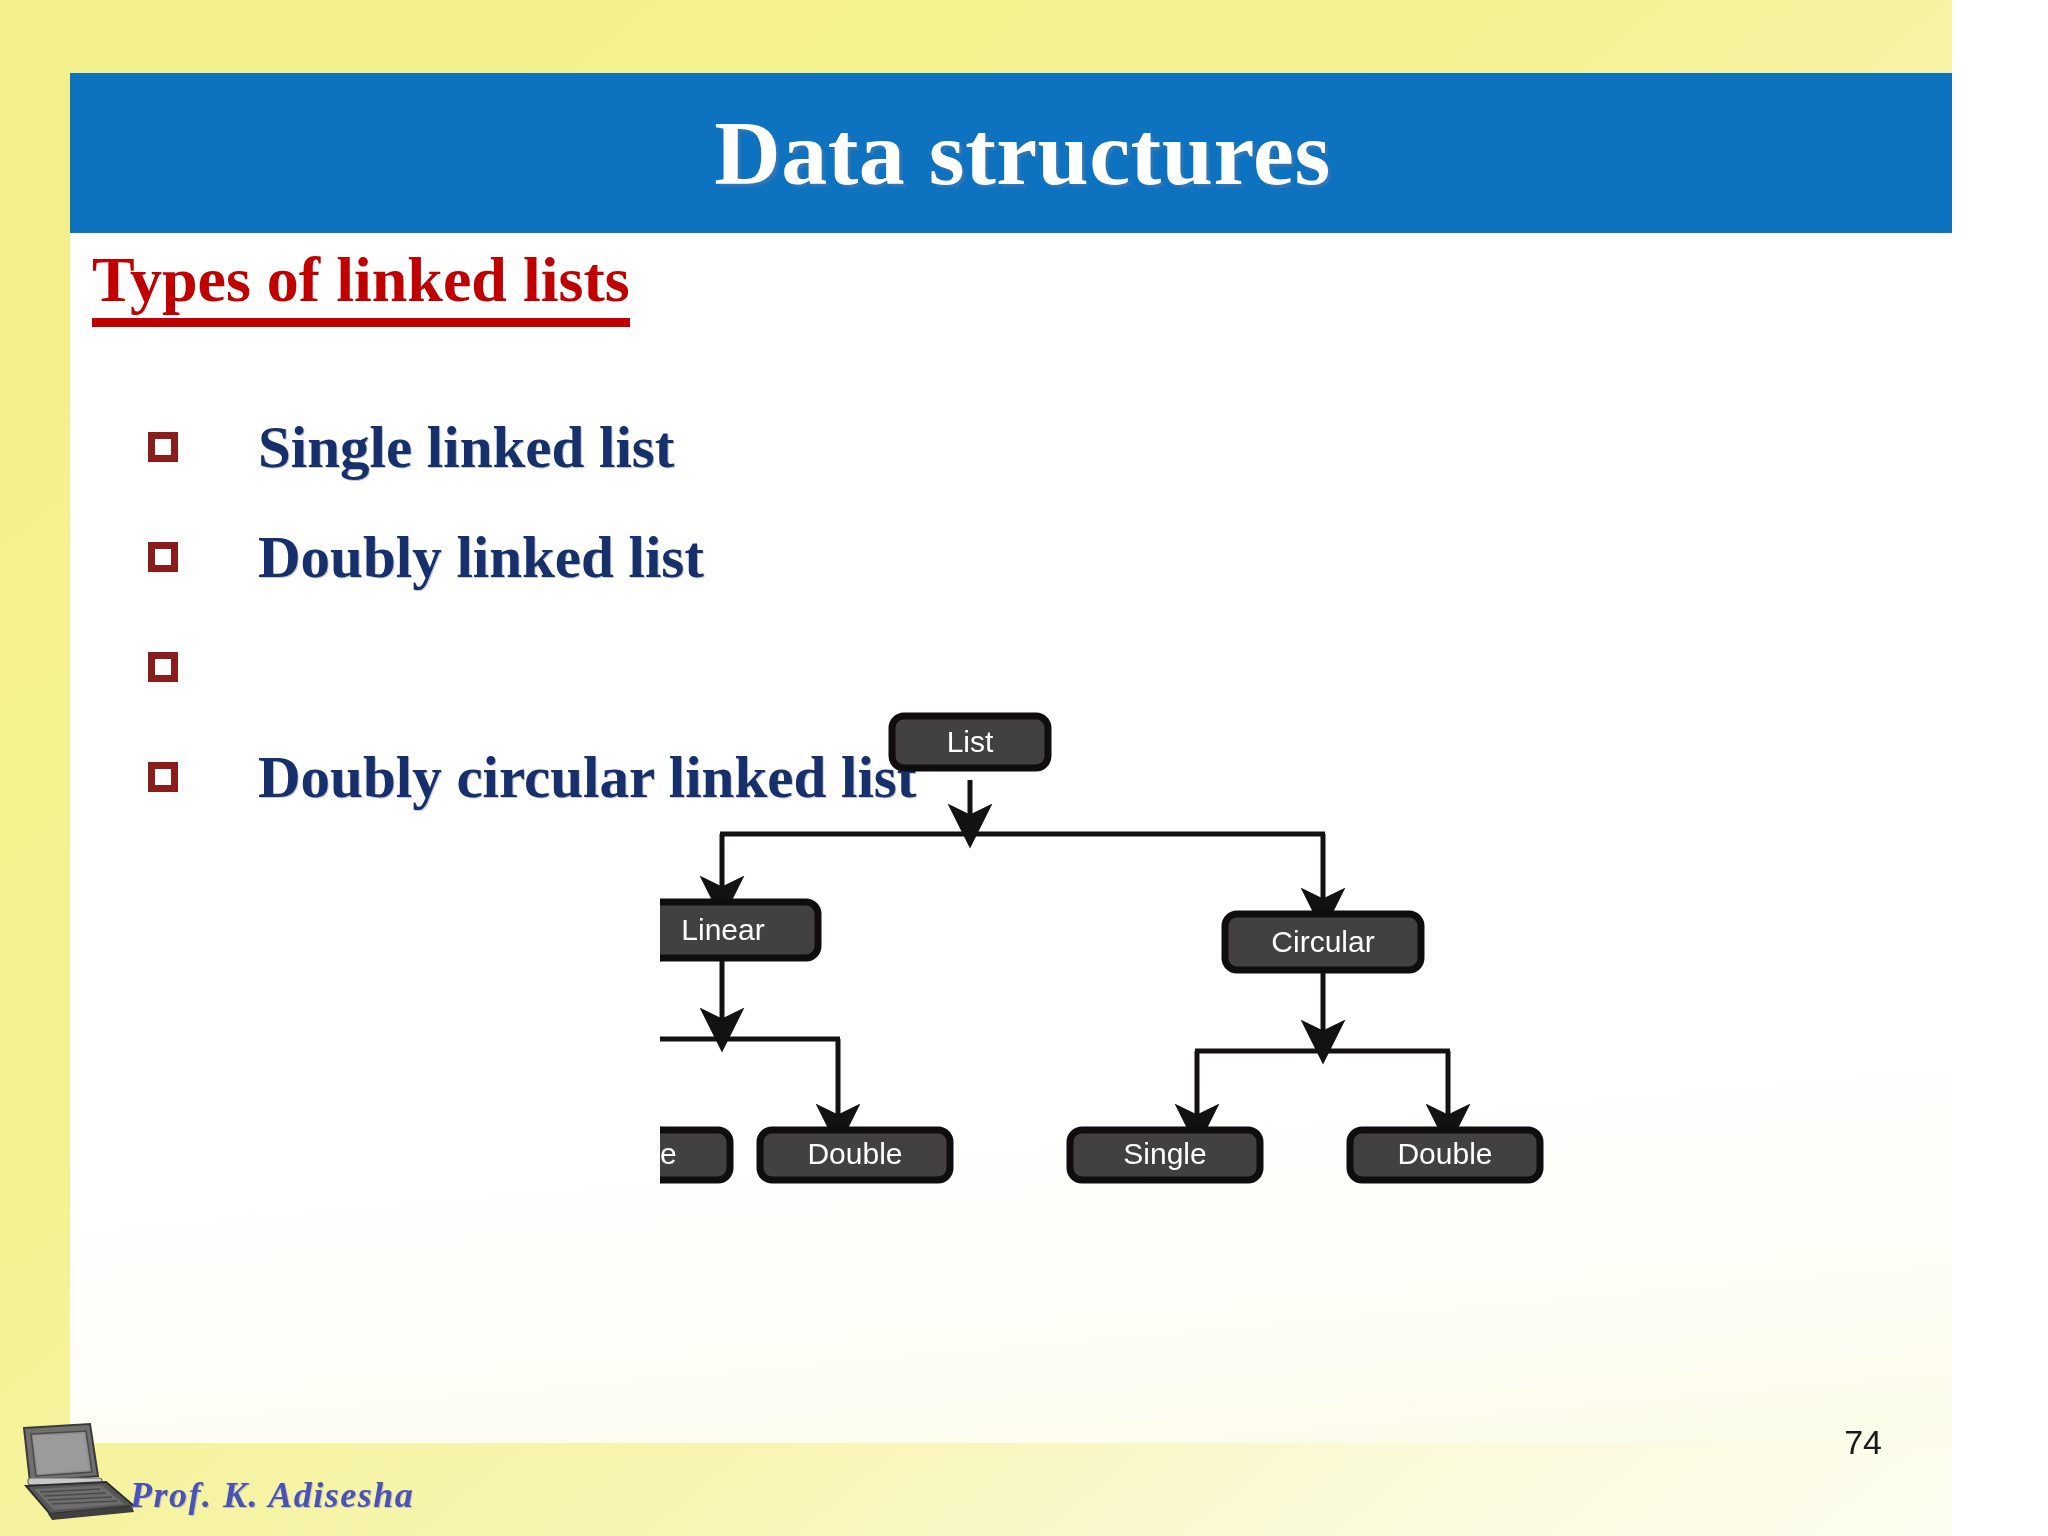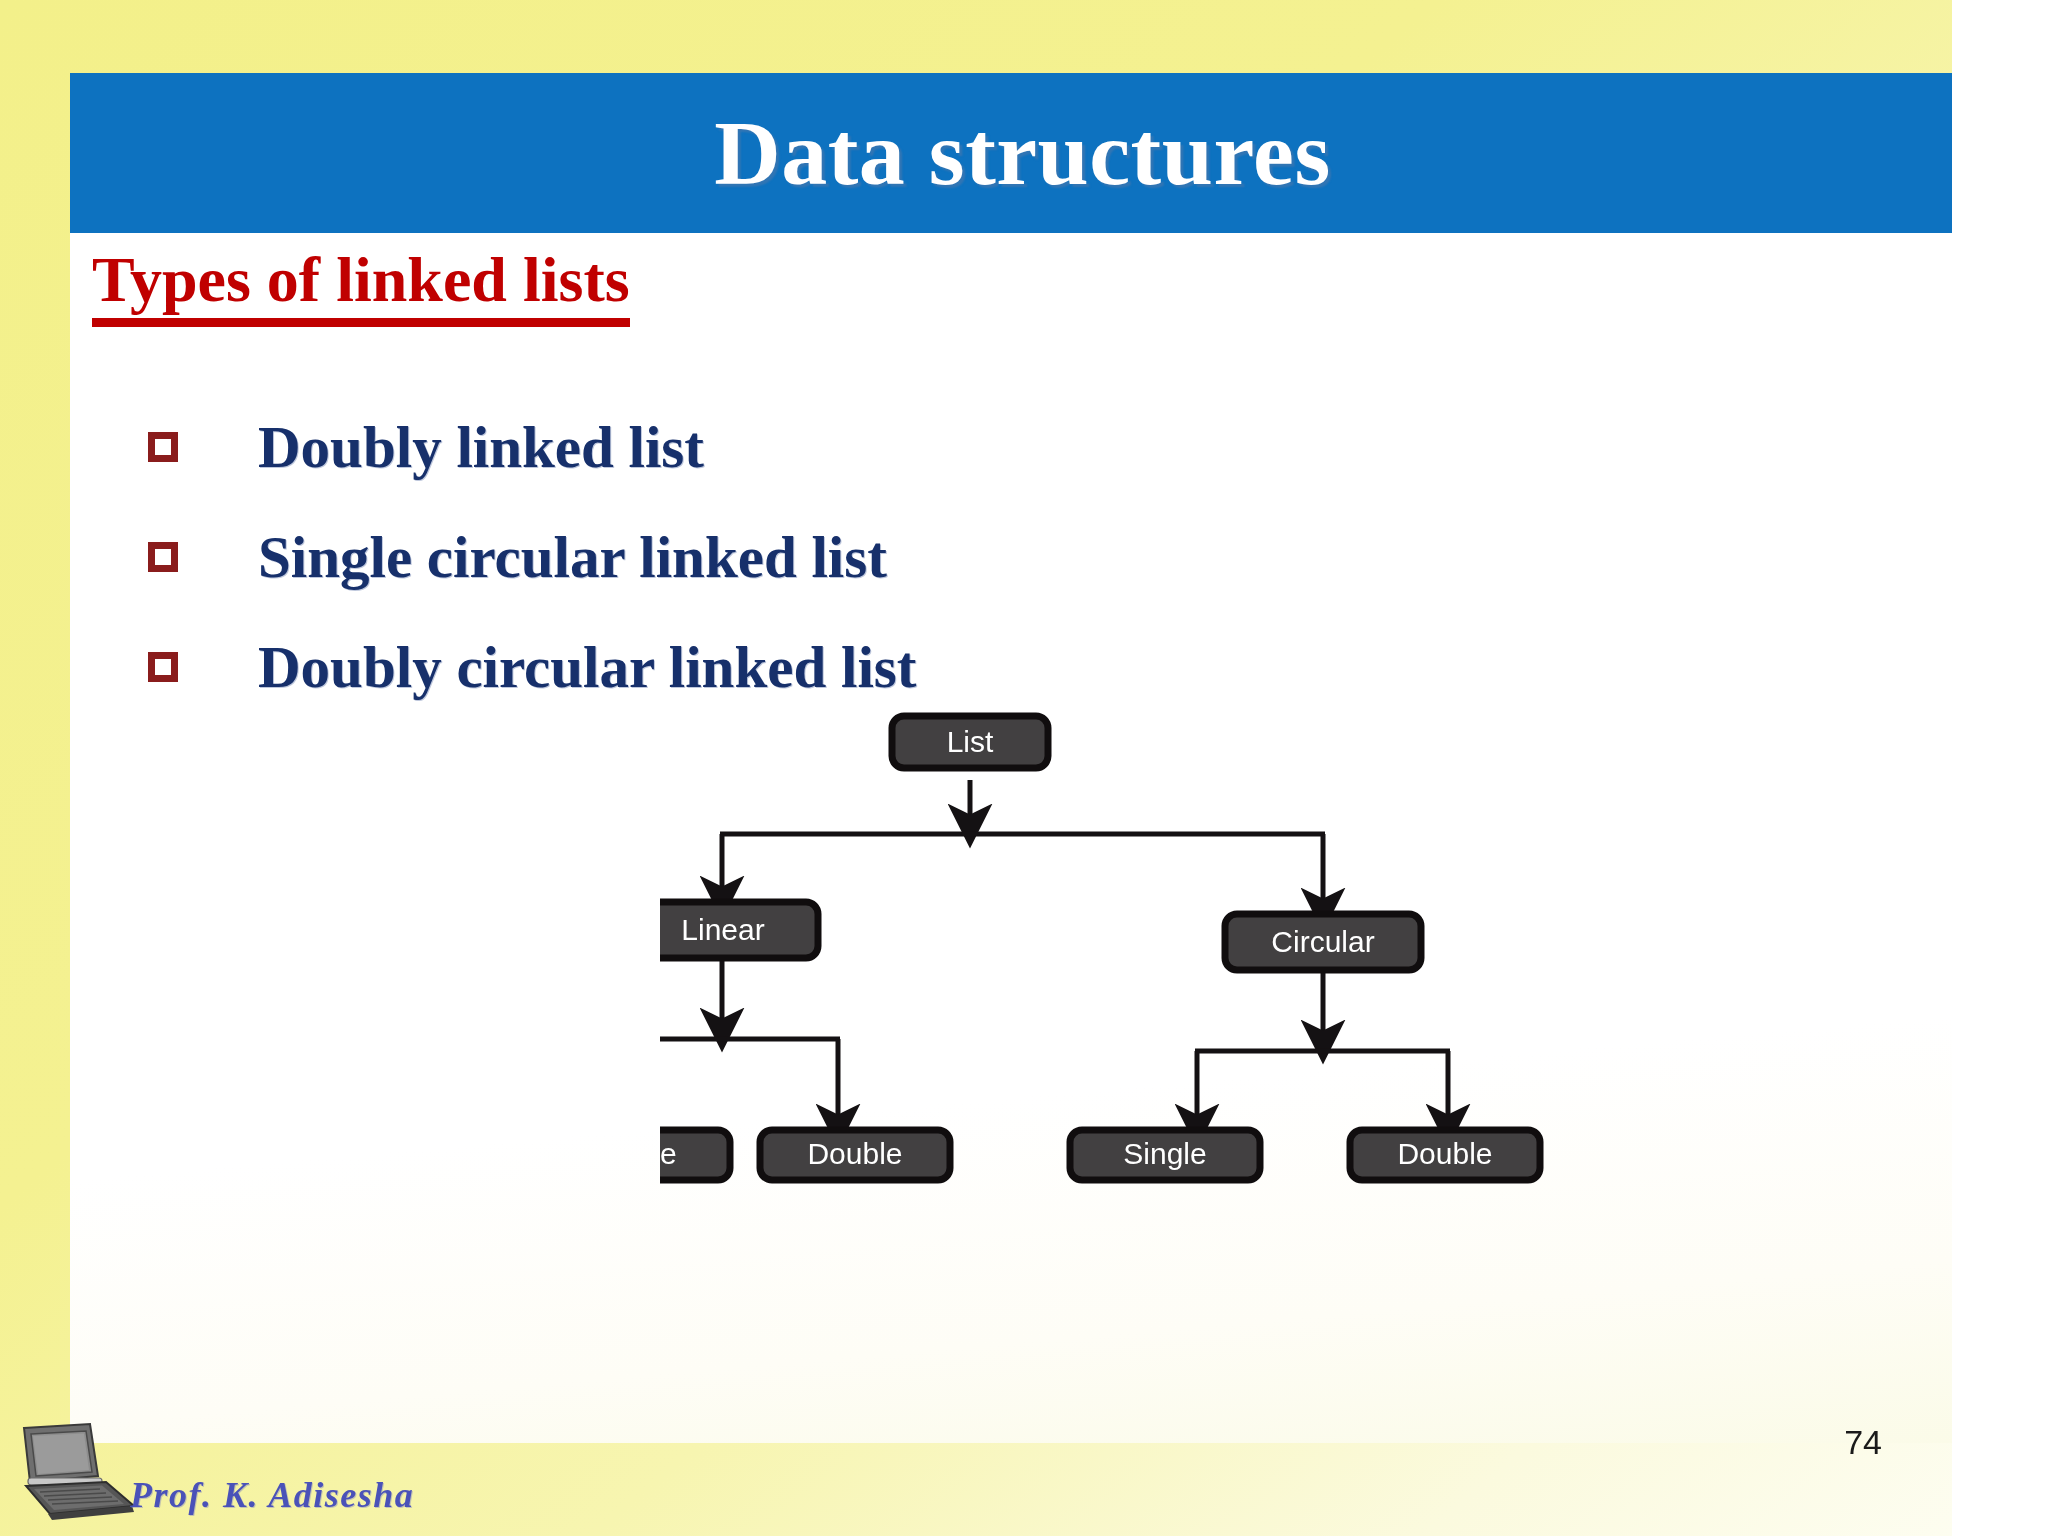--- a/index.html
+++ b/index.html
@@ -188,29 +188,32 @@
     <span class="title-text">Data structures</span>
   </div>
 
   <div class="heading-wrap">
     <div class="heading-text">Types of linked lists</div>
     <div class="heading-rule"></div>
   </div>
 
   <div class="bullet-list">
 
+    <div class="bullet-item">
+      <span class="bullet-marker"></span>
+      <span class="bullet-label">Single linked list</span>
+    </div>
 
     <div class="bullet-item">
       <span class="bullet-marker"></span>
       <span class="bullet-label">Doubly linked list</span>
     </div>
 
     <div class="bullet-item">
       <span class="bullet-marker"></span>
-      <span class="bullet-label">Single circular linked list</span>
     </div>
 
     <div class="bullet-item">
       <span class="bullet-marker"></span>
       <span class="bullet-label">Doubly circular linked list</span>
     </div>
 
   </div>
 
   <div class="diagram">

